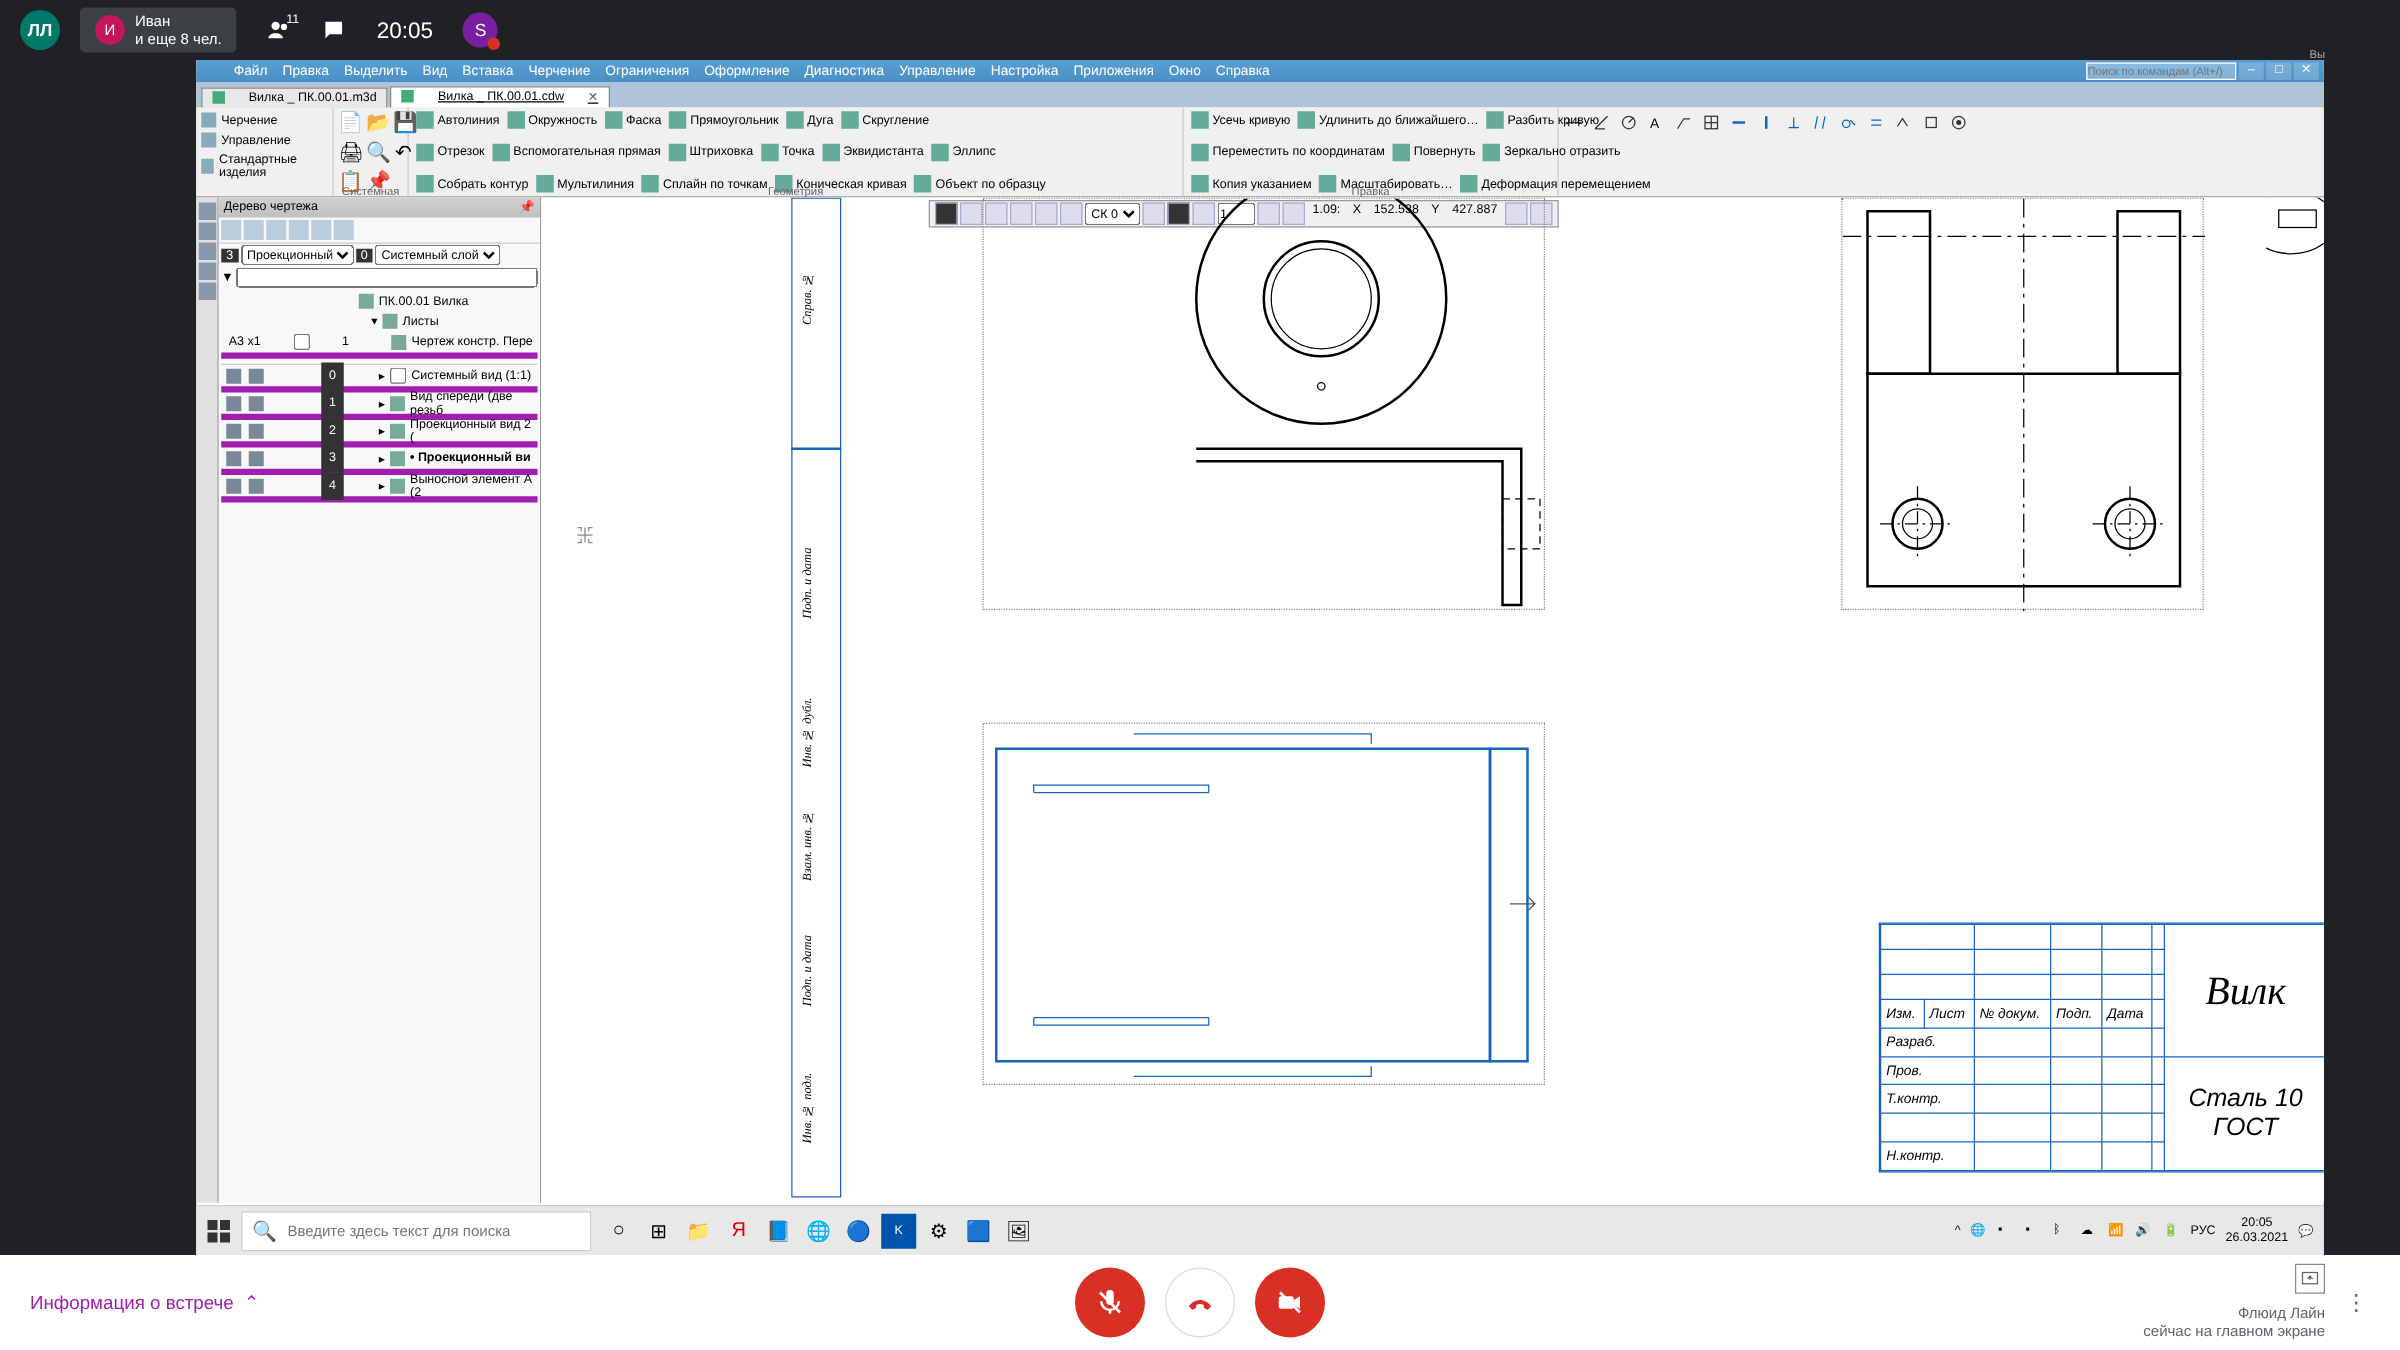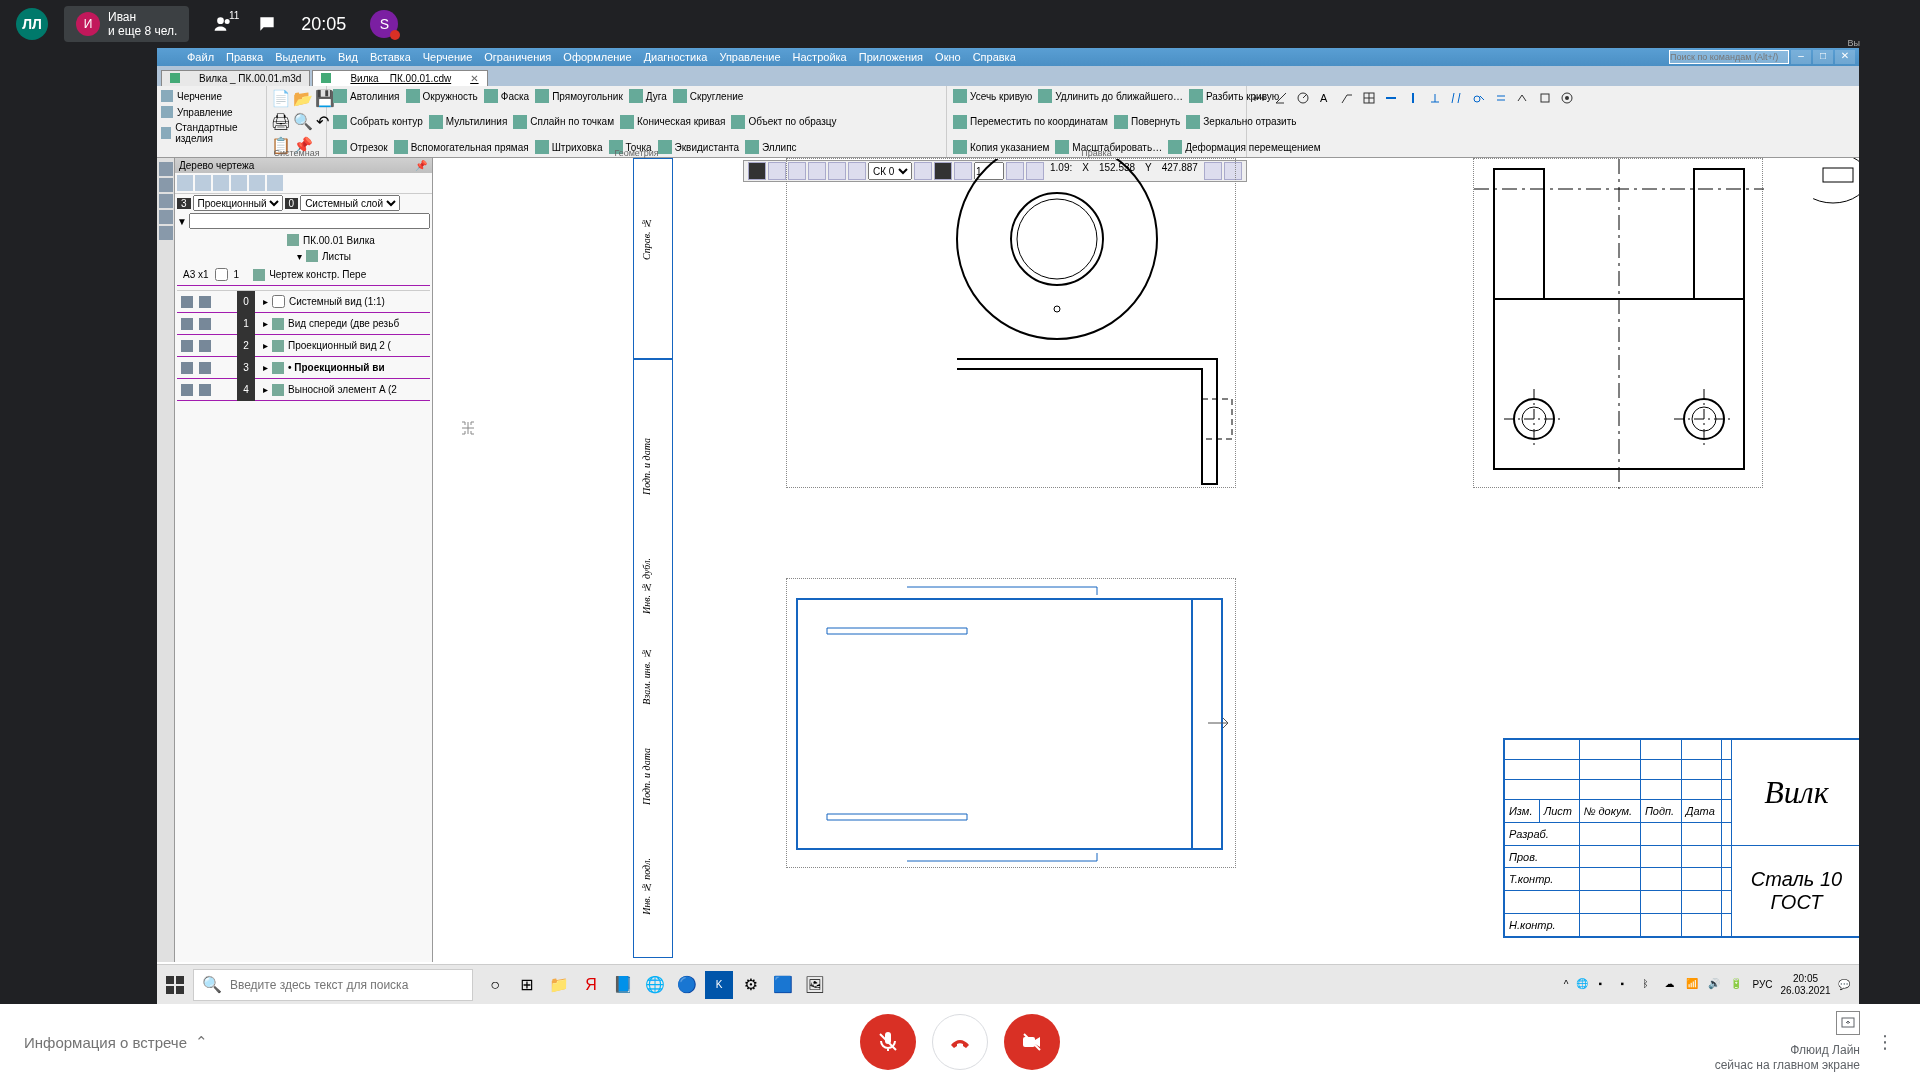--- a/index.html
+++ b/index.html
@@ -54,21 +54,21 @@
 .cad-tree { width: 258px; background: #f8f8f8; border-right: 1px solid #999; font-size: 10px; }
 .tree-header { background: linear-gradient(#d0d0d0,#c0c0c0); padding: 2px 4px; font-size: 10px; display: flex; justify-content: space-between; }
 .tree-toolbar { display: flex; gap: 2px; padding: 2px; border-bottom: 1px solid #ccc; }
 .tree-toolbar div { width: 16px; height: 16px; background: #bcd; cursor: pointer; }
 .tree-row { display: flex; align-items: center; gap: 2px; padding: 1px 2px; }
 .tree-row select, .tree-row input { font-size: 10px; height: 16px; }
 .tree-content { padding: 2px; }
 .tree-item { display: flex; align-items: center; gap: 4px; padding: 2px 4px; cursor: pointer; }
 .tree-ico { width: 12px; height: 12px; background: #7a9; flex-shrink: 0; }
 .tree-table { border-top: 1px solid #ccc; margin-top: 4px; }
-.tree-trow { display: flex; align-items: center; border-bottom: 1px solid #a21caf; height: 22px; }
+.tree-trow { display: flex; align-items: center; border-bottom: 5px solid #a21caf; height: 22px; gap: 20px; }
 .tree-cell-icons { display: flex; gap: 6px; padding: 0 4px; width: 60px; }
 .tree-cell-icons div { width: 12px; height: 12px; background: #789; }
 .tree-cell-num { width: 18px; background: #333; color: #fff; text-align: center; height: 22px; line-height: 22px; }
 .tree-cell-label { flex: 1; padding-left: 8px; display: flex; align-items: center; gap: 4px; }
 
 .cad-canvas { flex: 1; background: #fff; position: relative; overflow: hidden; }
 .float-toolbar { position: absolute; top: 2px; left: 310px; height: 22px; background: #f0f0f0; border: 1px solid #999; display: flex; align-items: center; gap: 2px; padding: 0 4px; font-size: 10px; }
 .float-toolbar > * { height: 18px; }
 .ft-btn { width: 18px; background: #dde; border: 1px solid #aac; cursor: pointer; }
 .ft-sel { font-size: 10px; }
@@ -88,21 +88,21 @@
 .win-search { flex: 0 0 280px; height: 32px; background: #fff; border: 1px solid #ccc; display: flex; align-items: center; padding: 0 8px; gap: 8px; }
 .win-search input { border: none; outline: none; font-size: 12px; flex: 1; }
 .win-task-icons { display: flex; gap: 4px; margin-left: 8px; }
 .win-task-icons div { width: 28px; height: 28px; display: flex; align-items: center; justify-content: center; cursor: pointer; }
 .win-tray { margin-left: auto; display: flex; align-items: center; gap: 8px; padding-right: 8px; font-size: 10px; }
 .win-tray-ico { width: 14px; height: 14px; }
 .win-clock { text-align: center; line-height: 12px; }
 
 
 .meet-bottom { position: absolute; bottom: 0; left: 0; right: 0; height: 76px; background: #fff; display: flex; align-items: center; padding: 0 24px; }
-.meet-info { display: flex; align-items: center; gap: 8px; font-size: 15px; color: #737373; cursor: pointer; }
+.meet-info { display: flex; align-items: center; gap: 8px; font-size: 15px; color: #a21caf; cursor: pointer; }
 .meet-controls { position: absolute; left: 50%; transform: translateX(-50%); display: flex; gap: 16px; }
 .meet-ctrl { width: 56px; height: 56px; border-radius: 50%; display: flex; align-items: center; justify-content: center; cursor: pointer; }
 .meet-ctrl.red { background: #d93025; }
 .meet-ctrl.white { background: #fff; border: 1px solid #dadce0; }
 .meet-present { margin-left: auto; text-align: right; }
 .meet-present-ico { width: 24px; height: 24px; border: 1px solid #888; margin-left: auto; margin-bottom: 8px; display: flex; align-items: center; justify-content: center; cursor: pointer; }
 .meet-present-text { font-size: 12px; color: #5f6368; line-height: 15px; }
 .meet-more { width: 20px; margin-left: 16px; cursor: pointer; font-size: 18px; color: #5f6368; }
 
 .side-label { position: absolute; writing-mode: vertical-rl; transform: rotate(180deg); font-size: 10px; font-style: italic; font-family: 'Times New Roman', serif; }
@@ -231,63 +231,63 @@
             <span>Дуга</span>
           </div>
         <div class="ribbon-item">
             <div class="rico"></div>
             <span>Скругление</span>
           </div>
       </div>
       <div class="ribbon-row">
         <div class="ribbon-item">
             <div class="rico"></div>
+            <span>Отрезок</span>
+          </div>
+        <div class="ribbon-item">
+            <div class="rico"></div>
+            <span>Вспомогательная прямая</span>
+          </div>
+        <div class="ribbon-item">
+            <div class="rico"></div>
+            <span>Штриховка</span>
+          </div>
+        <div class="ribbon-item">
+            <div class="rico"></div>
+            <span>Точка</span>
+          </div>
+        <div class="ribbon-item">
+            <div class="rico"></div>
+            <span>Эквидистанта</span>
+          </div>
+        <div class="ribbon-item">
+            <div class="rico"></div>
+            <span>Эллипс</span>
+          </div>
+      </div>
+      <div class="ribbon-row">
+        <div class="ribbon-item">
+            <div class="rico"></div>
             <span>Собрать контур</span>
           </div>
         <div class="ribbon-item">
             <div class="rico"></div>
             <span>Мультилиния</span>
           </div>
         <div class="ribbon-item">
             <div class="rico"></div>
             <span>Сплайн по точкам</span>
           </div>
         <div class="ribbon-item">
             <div class="rico"></div>
             <span>Коническая кривая</span>
           </div>
         <div class="ribbon-item">
             <div class="rico"></div>
             <span>Объект по образцу</span>
-          </div>
-      </div>
-      <div class="ribbon-row">
-        <div class="ribbon-item">
-            <div class="rico"></div>
-            <span>Отрезок</span>
-          </div>
-        <div class="ribbon-item">
-            <div class="rico"></div>
-            <span>Вспомогательная прямая</span>
-          </div>
-        <div class="ribbon-item">
-            <div class="rico"></div>
-            <span>Штриховка</span>
-          </div>
-        <div class="ribbon-item">
-            <div class="rico"></div>
-            <span>Точка</span>
-          </div>
-        <div class="ribbon-item">
-            <div class="rico"></div>
-            <span>Эквидистанта</span>
-          </div>
-        <div class="ribbon-item">
-            <div class="rico"></div>
-            <span>Эллипс</span>
           </div>
       </div>
       <div class="ribbon-label">Геометрия</div>
     </div>
     <div class="ribbon-group" style="width:300px">
       <div class="ribbon-row">
         <div class="ribbon-item">
             <div class="rico"></div>
             <span>Усечь кривую</span>
           </div>

